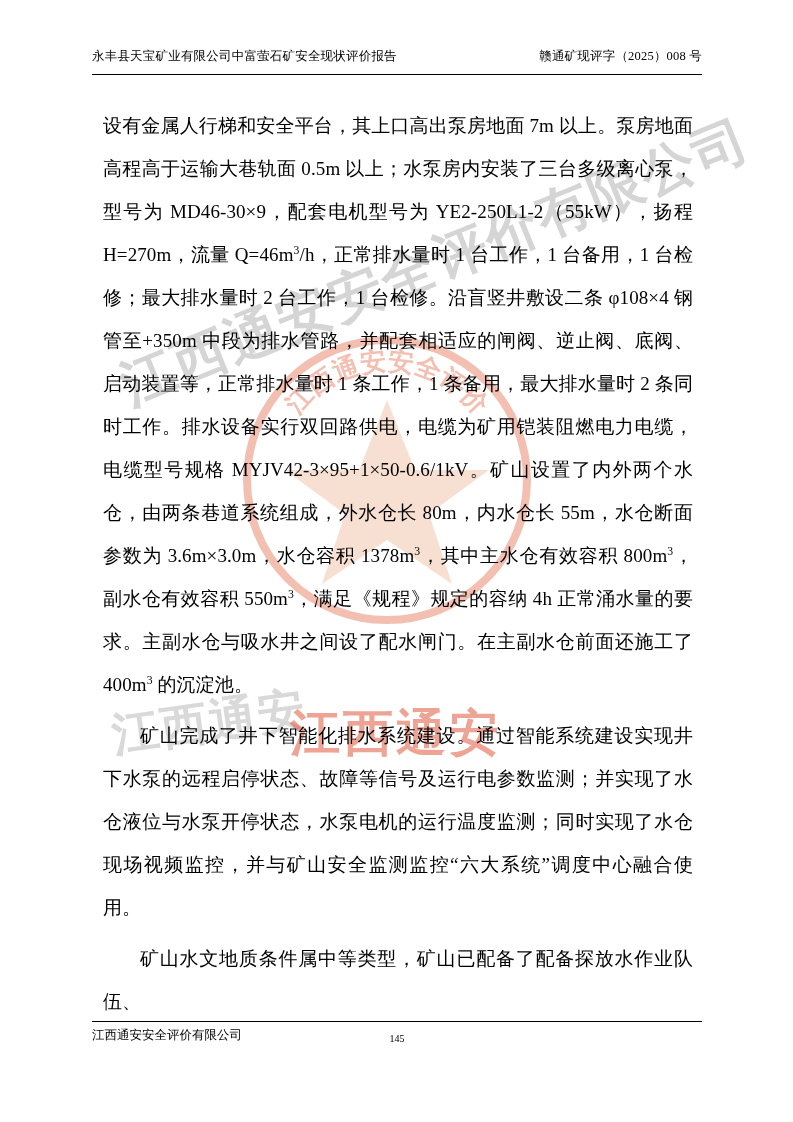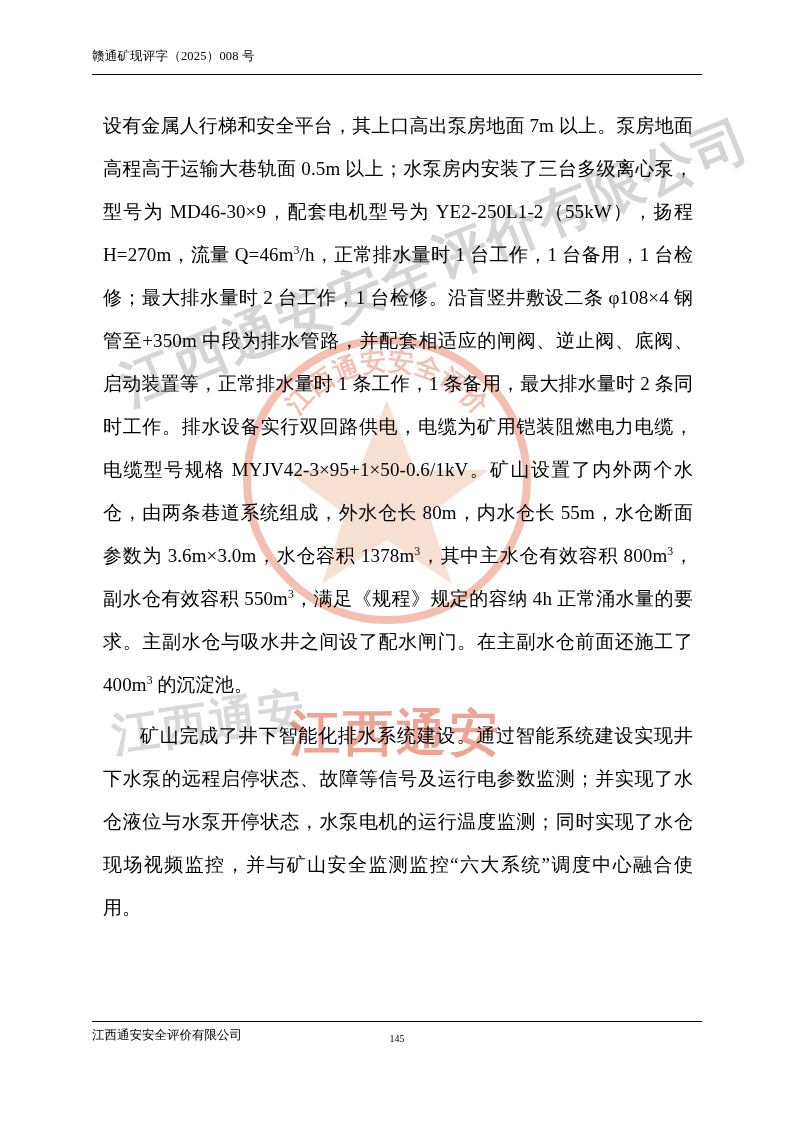--- a/index.html
+++ b/index.html
@@ -160,27 +160,29 @@
       <text font-size="26" fill="#e0603f" font-family="'Liberation Sans', sans-serif" font-weight="bold">
         <textPath href="#sealArcTop" startOffset="50%" text-anchor="middle">江西通安安全评价</textPath>
       </text>
     </svg>
     <div class="wm-text-1">江西通安安全评价有限公司</div>
     <div class="wm-text-2">江西通安</div>
     <div class="wm-text-3">江西通安</div>
   </div>
 
   <div class="header">
+    <span>永丰县天宝矿业有限公司中富萤石矿安全现状评价报告</span>
     <span>赣通矿现评字（2025）008 号</span>
   </div>
   <div class="header-rule"></div>
 
   <div class="content">
     <p class="para">设有金属人行梯和安全平台，其上口高出泵房地面 7m 以上。泵房地面高程高于运输大巷轨面 0.5m 以上；水泵房内安装了三台多级离心泵，型号为 MD46-30×9，配套电机型号为 YE2-250L1-2（55kW），扬程 H=270m，流量 Q=46m<sup>3</sup>/h，正常排水量时 1 台工作，1 台备用，1 台检修；最大排水量时 2 台工作，1 台检修。沿盲竖井敷设二条 φ108×4 钢管至+350m 中段为排水管路，并配套相适应的闸阀、逆止阀、底阀、启动装置等，正常排水量时 1 条工作，1 条备用，最大排水量时 2 条同时工作。排水设备实行双回路供电，电缆为矿用铠装阻燃电力电缆，电缆型号规格 MYJV42-3×95+1×50-0.6/1kV。矿山设置了内外两个水仓，由两条巷道系统组成，外水仓长 80m，内水仓长 55m，水仓断面参数为 3.6m×3.0m，水仓容积 1378m<sup>3</sup>，其中主水仓有效容积 800m<sup>3</sup>，副水仓有效容积 550m<sup>3</sup>，满足《规程》规定的容纳 4h 正常涌水量的要求。主副水仓与吸水井之间设了配水闸门。在主副水仓前面还施工了 400m<sup>3</sup> 的沉淀池。</p>
     <p class="para indent">矿山完成了井下智能化排水系统建设。通过智能系统建设实现井下水泵的远程启停状态、故障等信号及运行电参数监测；并实现了水仓液位与水泵开停状态，水泵电机的运行温度监测；同时实现了水仓现场视频监控，并与矿山安全监测监控“六大系统”调度中心融合使用。</p>
+    <p class="para indent">矿山水文地质条件属中等类型，矿山已配备了配备探放水作业队伍、</p>
   </div>
 
   <div class="footer-rule"></div>
   <div class="footer">
     <span class="footer-left">江西通安安全评价有限公司</span>
     <span class="footer-center">145</span>
   </div>
 
 </div>
 

